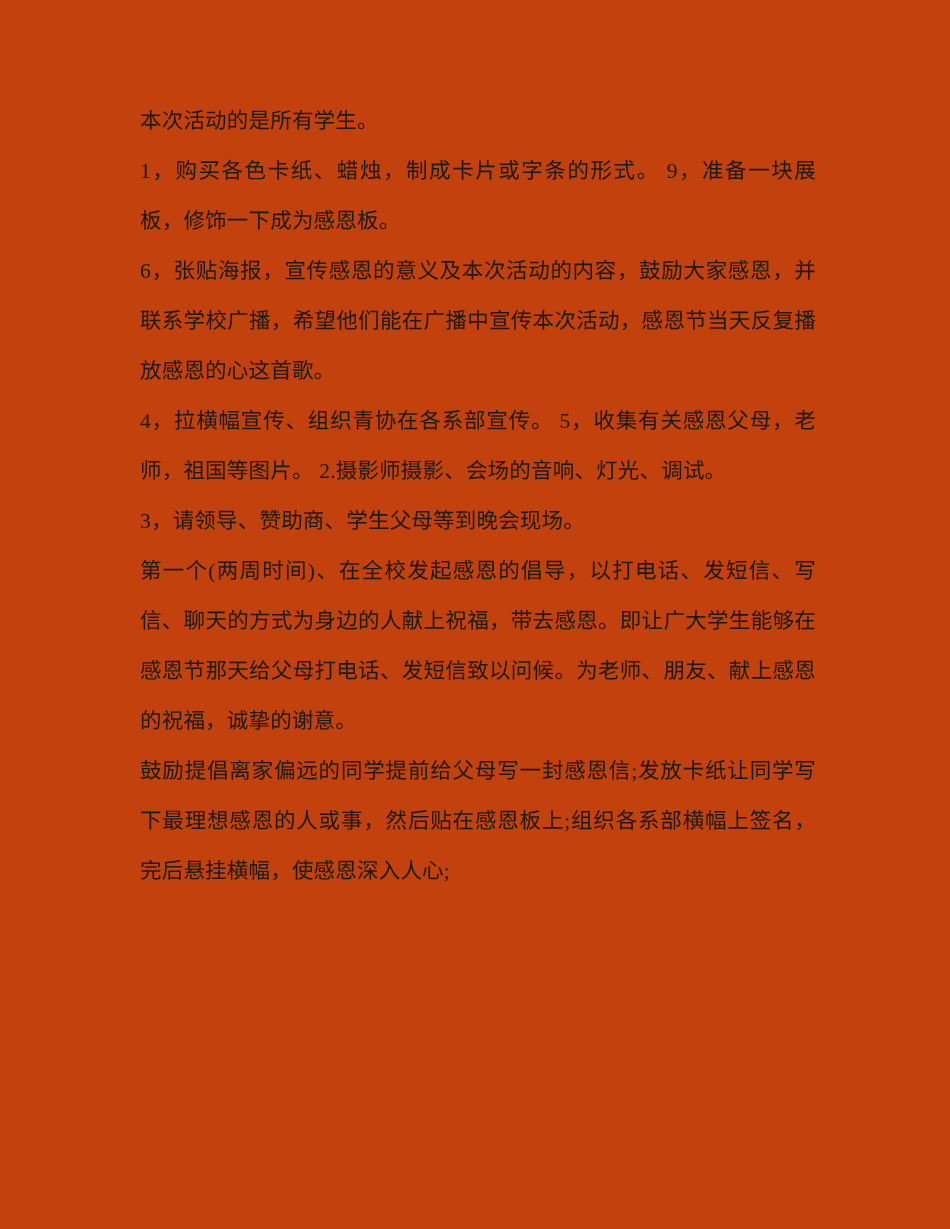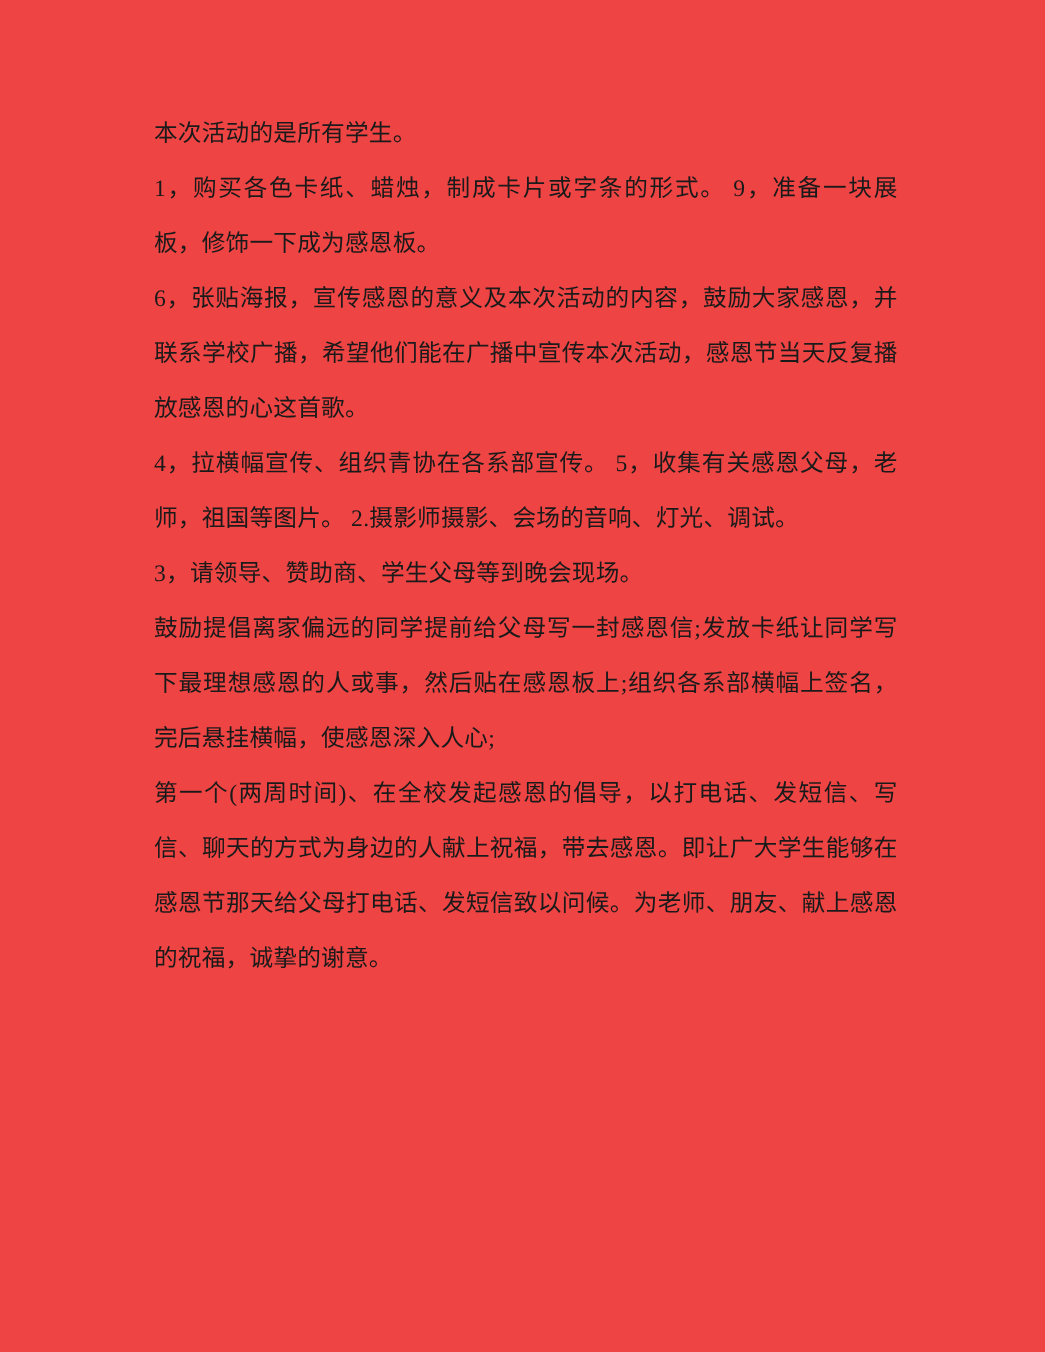--- a/index.html
+++ b/index.html
@@ -10,21 +10,21 @@
   body {
     background: #ffffff;
     font-family: "Liberation Serif", "DejaVu Serif", serif;
     color: #000000;
   }
   .page {
     position: relative;
     width: 950px;
     height: 1229px;
     margin: 0 auto;
-    background: #ef4444;
+    background: #c2410c;
     box-sizing: border-box;
     overflow: hidden;
   }
   .content {
     position: absolute;
     left: 140px;
     top: 96px;
     width: 676px;
   }
   .para {
@@ -41,16 +41,16 @@
 </head>
 <body>
 
 <div class="page">
   <div class="content">
     <p class="para">本次活动的是所有学生。</p>
     <p class="para">1，购买各色卡纸、蜡烛，制成卡片或字条的形式。 9，准备一块展板，修饰一下成为感恩板。</p>
     <p class="para">6，张贴海报，宣传感恩的意义及本次活动的内容，鼓励大家感恩，并联系学校广播，希望他们能在广播中宣传本次活动，感恩节当天反复播放感恩的心这首歌。</p>
     <p class="para">4，拉横幅宣传、组织青协在各系部宣传。 5，收集有关感恩父母，老师，祖国等图片。 2.摄影师摄影、会场的音响、灯光、调试。</p>
     <p class="para">3，请领导、赞助商、学生父母等到晚会现场。</p>
+    <p class="para">第一个(两周时间)、在全校发起感恩的倡导，以打电话、发短信、写信、聊天的方式为身边的人献上祝福，带去感恩。即让广大学生能够在感恩节那天给父母打电话、发短信致以问候。为老师、朋友、献上感恩的祝福，诚挚的谢意。</p>
     <p class="para">鼓励提倡离家偏远的同学提前给父母写一封感恩信;发放卡纸让同学写下最理想感恩的人或事，然后贴在感恩板上;组织各系部横幅上签名，完后悬挂横幅，使感恩深入人心;</p>
-    <p class="para">第一个(两周时间)、在全校发起感恩的倡导，以打电话、发短信、写信、聊天的方式为身边的人献上祝福，带去感恩。即让广大学生能够在感恩节那天给父母打电话、发短信致以问候。为老师、朋友、献上感恩的祝福，诚挚的谢意。</p>
   </div>
 </div>
 
 </body></html>

